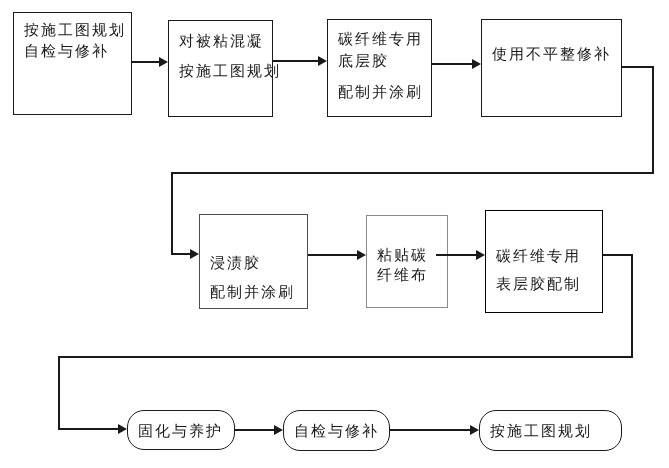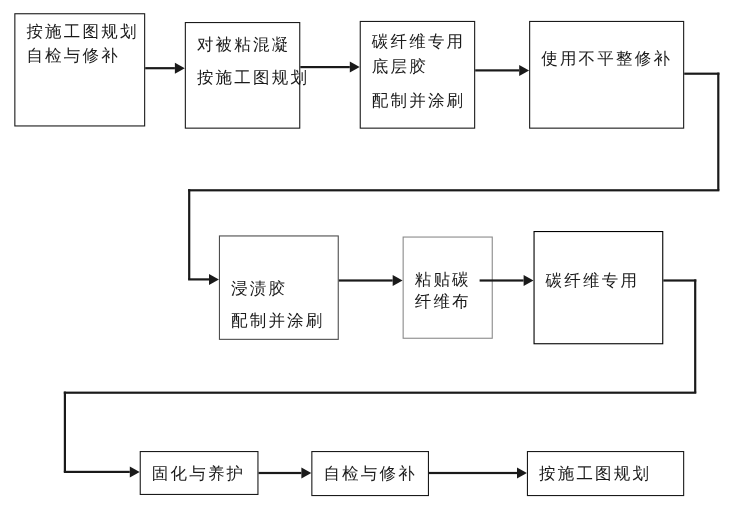--- a/index.html
+++ b/index.html
@@ -25,21 +25,21 @@
   .ln{display:block;}
   
   .b1{padding-top:6px;line-height:21px;}
   .b2{padding-top:5px;line-height:30px;}
   .b3{padding-top:8px;line-height:22px;}
   .b3 .gap{margin-top:9px;}
   .b4{padding-top:24px;line-height:20px;}
   .b5{padding-top:33px;line-height:29px;border-color:#4d4d4d;}
   .b6{padding-top:29px;line-height:20px;border-color:#8a8a8a;}
   .b7{padding-top:31px;line-height:28px;border-color:#000000;}
-  .single{display:flex;align-items:center;padding-top:0;}
+  .single{display:flex;align-items:center;padding-top:0;border-radius:17px;}
   .hline{position:absolute;height:2px;background:#1a1a1a;}
   .vline{position:absolute;width:2px;background:#1a1a1a;}
   .ah{
     position:absolute;width:0;height:0;
     border-top:5px solid transparent;
     border-bottom:5px solid transparent;
     border-left:9px solid #1a1a1a;
   }
 </style>
 </head>
@@ -72,20 +72,21 @@
     <span class="ln">配制并涂刷</span>
   </div>
 
   <div class="box b6" style="left:366px;top:215px;width:82px;height:93px;">
     <span class="ln">粘贴碳</span>
     <span class="ln">纤维布</span>
   </div>
 
   <div class="box b7" style="left:485px;top:210px;width:118px;height:103px;">
     <span class="ln">碳纤维专用</span>
+    <span class="ln">表层胶配制</span>
   </div>
 
   <div class="box single" style="left:127px;top:410px;width:108px;height:40px;">
     <span class="ln">固化与养护</span>
   </div>
 
   <div class="box single" style="left:283px;top:410px;width:107px;height:41px;">
     <span class="ln">自检与修补</span>
   </div>
 

